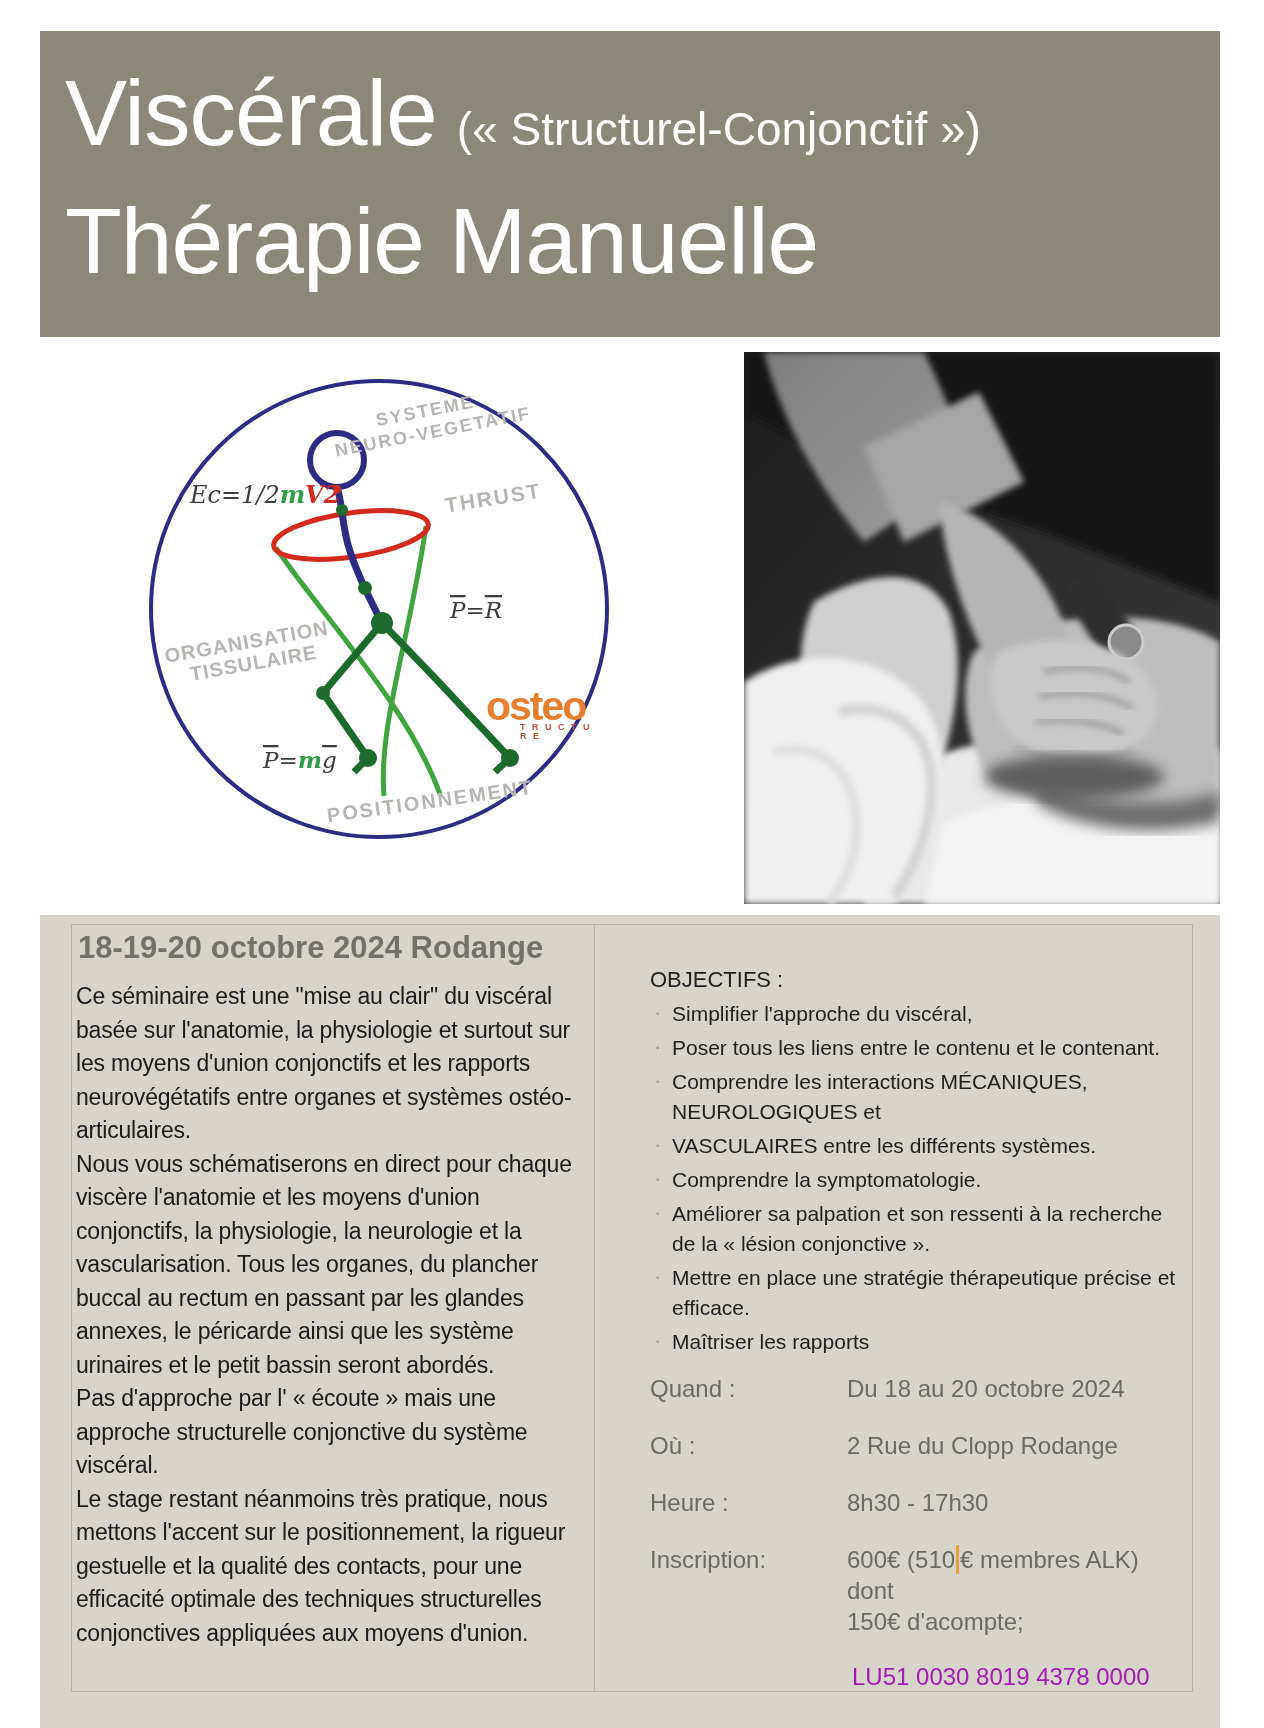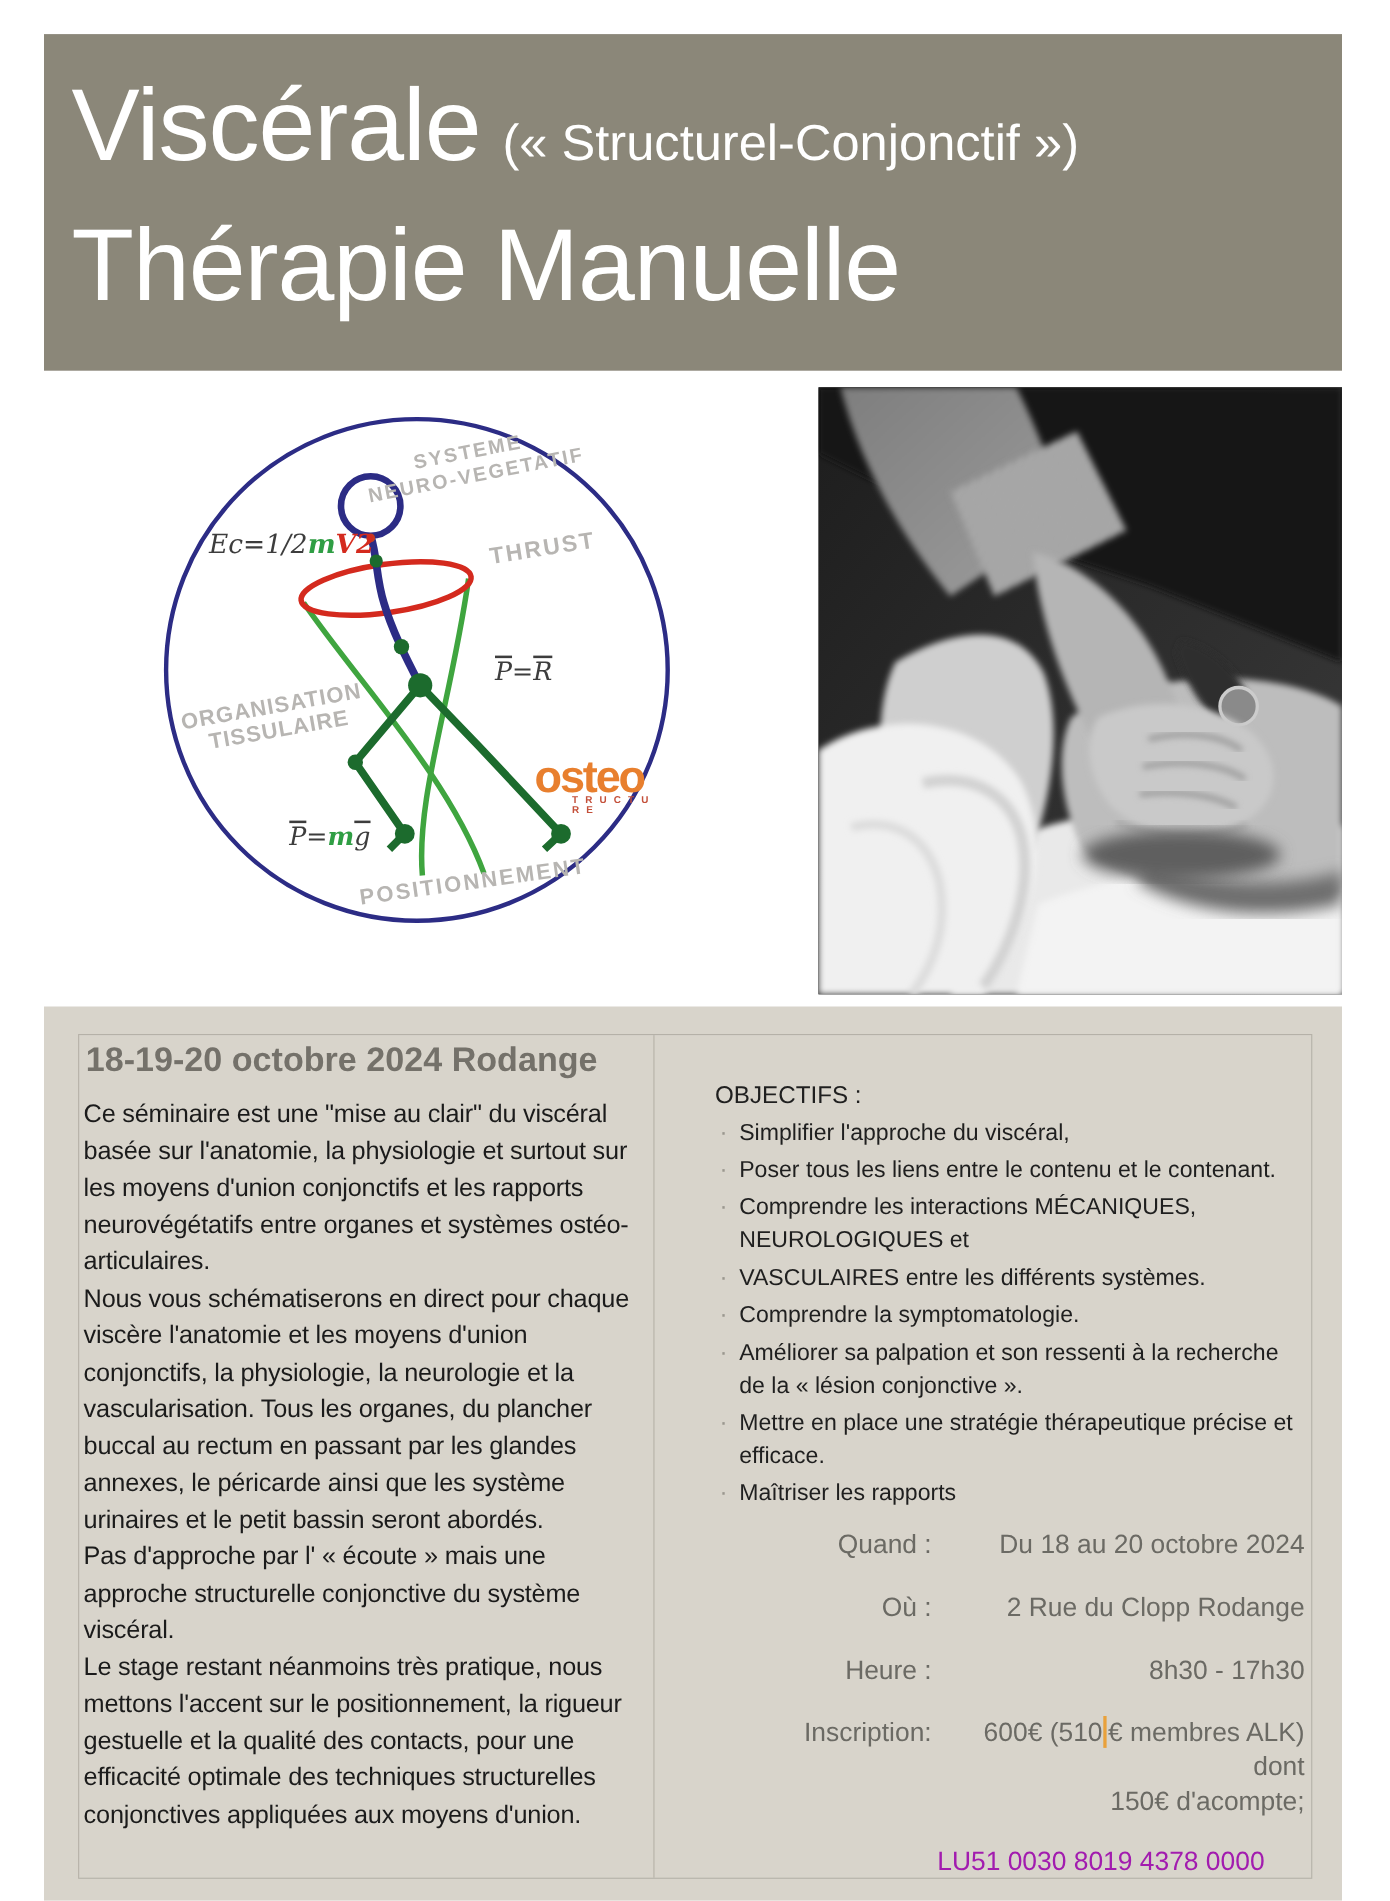--- a/index.html
+++ b/index.html
@@ -23,34 +23,34 @@
   .m-red{fill:#d42a1e;font-weight:bold;}
   .vec{text-decoration:overline;}
   .osteo-logo{position:absolute;left:340px;top:310px;width:110px;text-align:left;line-height:1;}
   .osteo-word{font-size:41px;font-weight:700;letter-spacing:-2px;color:#e87f2e;font-family:"Liberation Sans",sans-serif;}
   .osteo-sub{font-size:9px;letter-spacing:2px;color:#c4503a;margin:-4px 0 0 34px;font-weight:700;}
   
   .photo{position:absolute;left:744px;top:352px;width:476px;height:552px;overflow:hidden;background:#2b2b2b;}
   
   .panel{position:absolute;left:40px;top:915px;width:1180px;height:813px;background:#d8d4cb;}
   .inner-box{
-    position:absolute;left:31px;top:25px;width:1122px;height:768px;
+    position:absolute;left:31px;top:9px;width:1122px;height:768px;
     border:1px solid #b5b1a8;box-sizing:border-box;
   }
   .col-divider{position:absolute;left:522px;top:0;bottom:0;width:1px;background:#b5b1a8;}
   .left-col{position:absolute;left:4px;top:5px;width:506px;}
   .date-heading{font-size:31px;font-weight:700;color:#74716a;letter-spacing:0;margin:0 0 14px 2px;}
   .body-text p{margin:0;font-size:23px;line-height:33.5px;color:#1b1b1b;letter-spacing:-0.2px;}
   .right-col{position:absolute;left:578px;top:4px;width:536px;margin-top:36px;}
   .obj-heading{font-size:22px;color:#1f1f1f;margin:2px 0 6px 0;font-weight:400;}
   .obj-list{margin:0;padding:0;list-style:none;}
   .obj-item{position:relative;padding-left:22px;font-size:21px;line-height:30px;color:#1f1f1f;margin-bottom:4px;}
   .obj-item .dot{position:absolute;left:4px;top:-1px;color:#9a978f;font-size:22px;}
   .details{margin-top:16px;}
-  .detail-row{display:flex;margin-bottom:26px;font-size:24px;color:#6b6a64;line-height:31px;text-align:right;}
+  .detail-row{display:flex;margin-bottom:26px;font-size:24px;color:#6b6a64;line-height:31px;}
   .detail-row .lbl{width:197px;flex:0 0 197px;}
   .detail-row .val{flex:1;}
   .caret{display:inline-block;width:3px;height:29px;background:#e9a13b;vertical-align:-6px;margin:0 1px;}
   .iban-line{margin:20px 0 0 202px;font-size:24px;color:#a21caf;}
 </style>
 </head>
 <body>
 
 <div class="banner">
   <div class="title-line">

